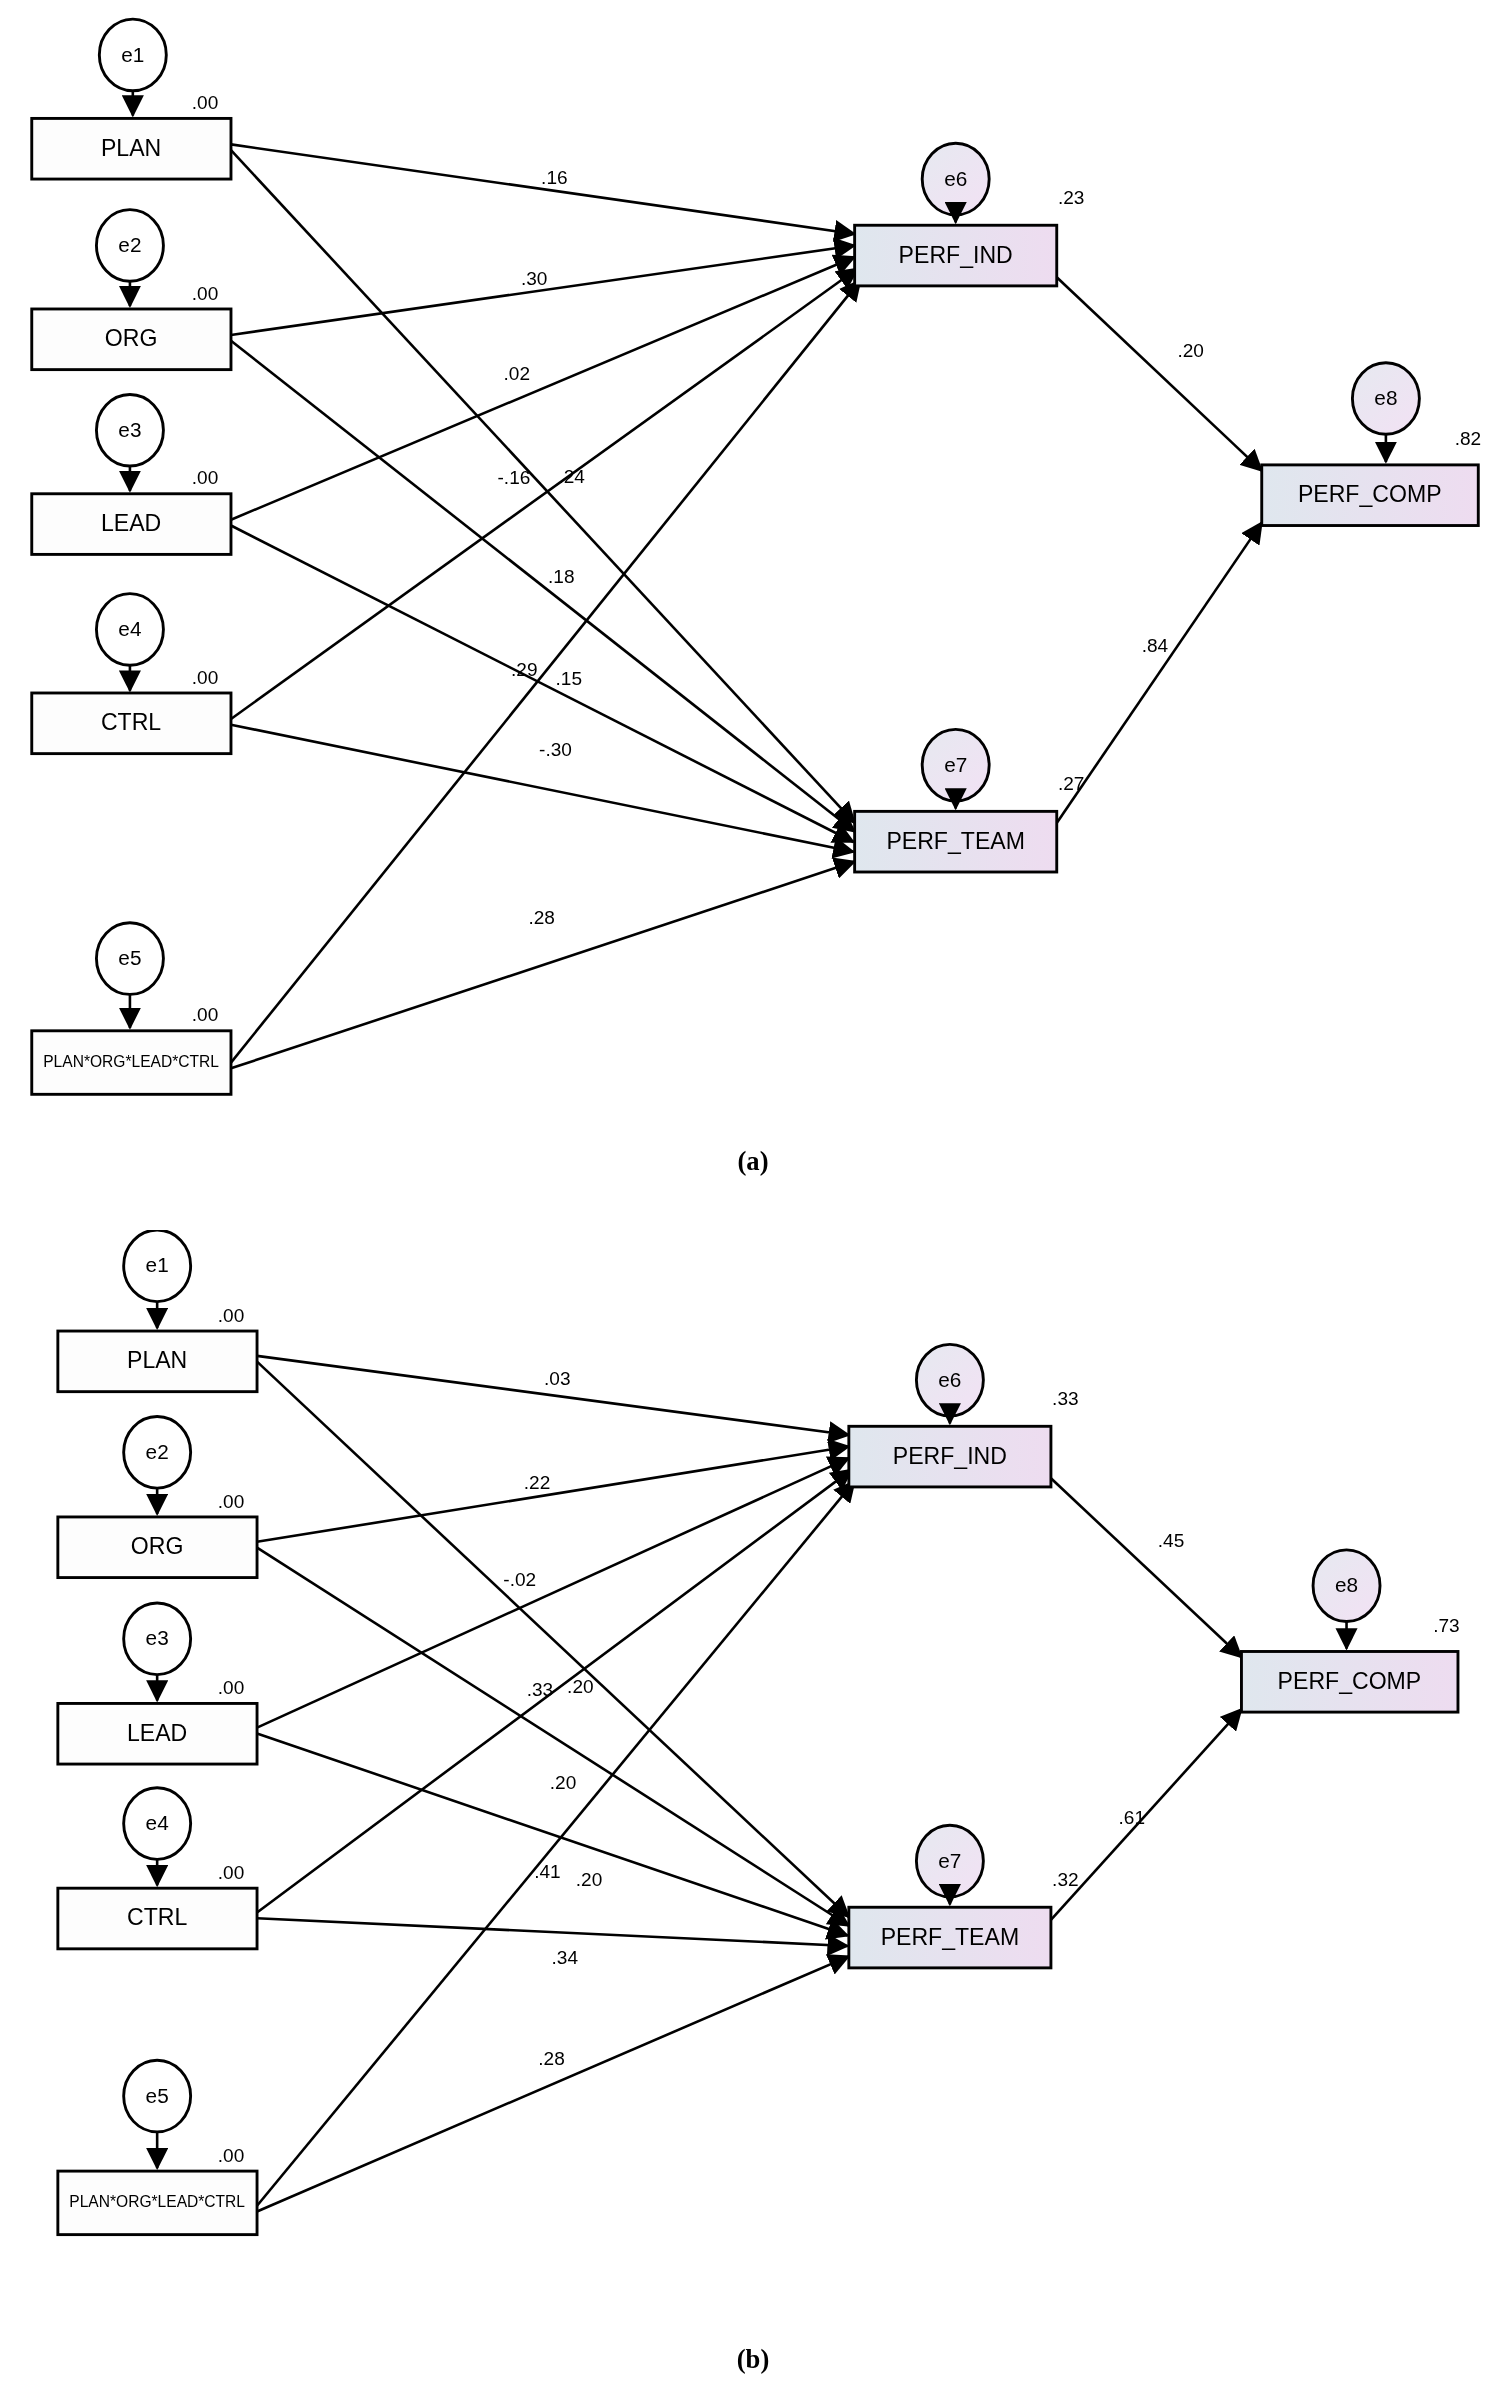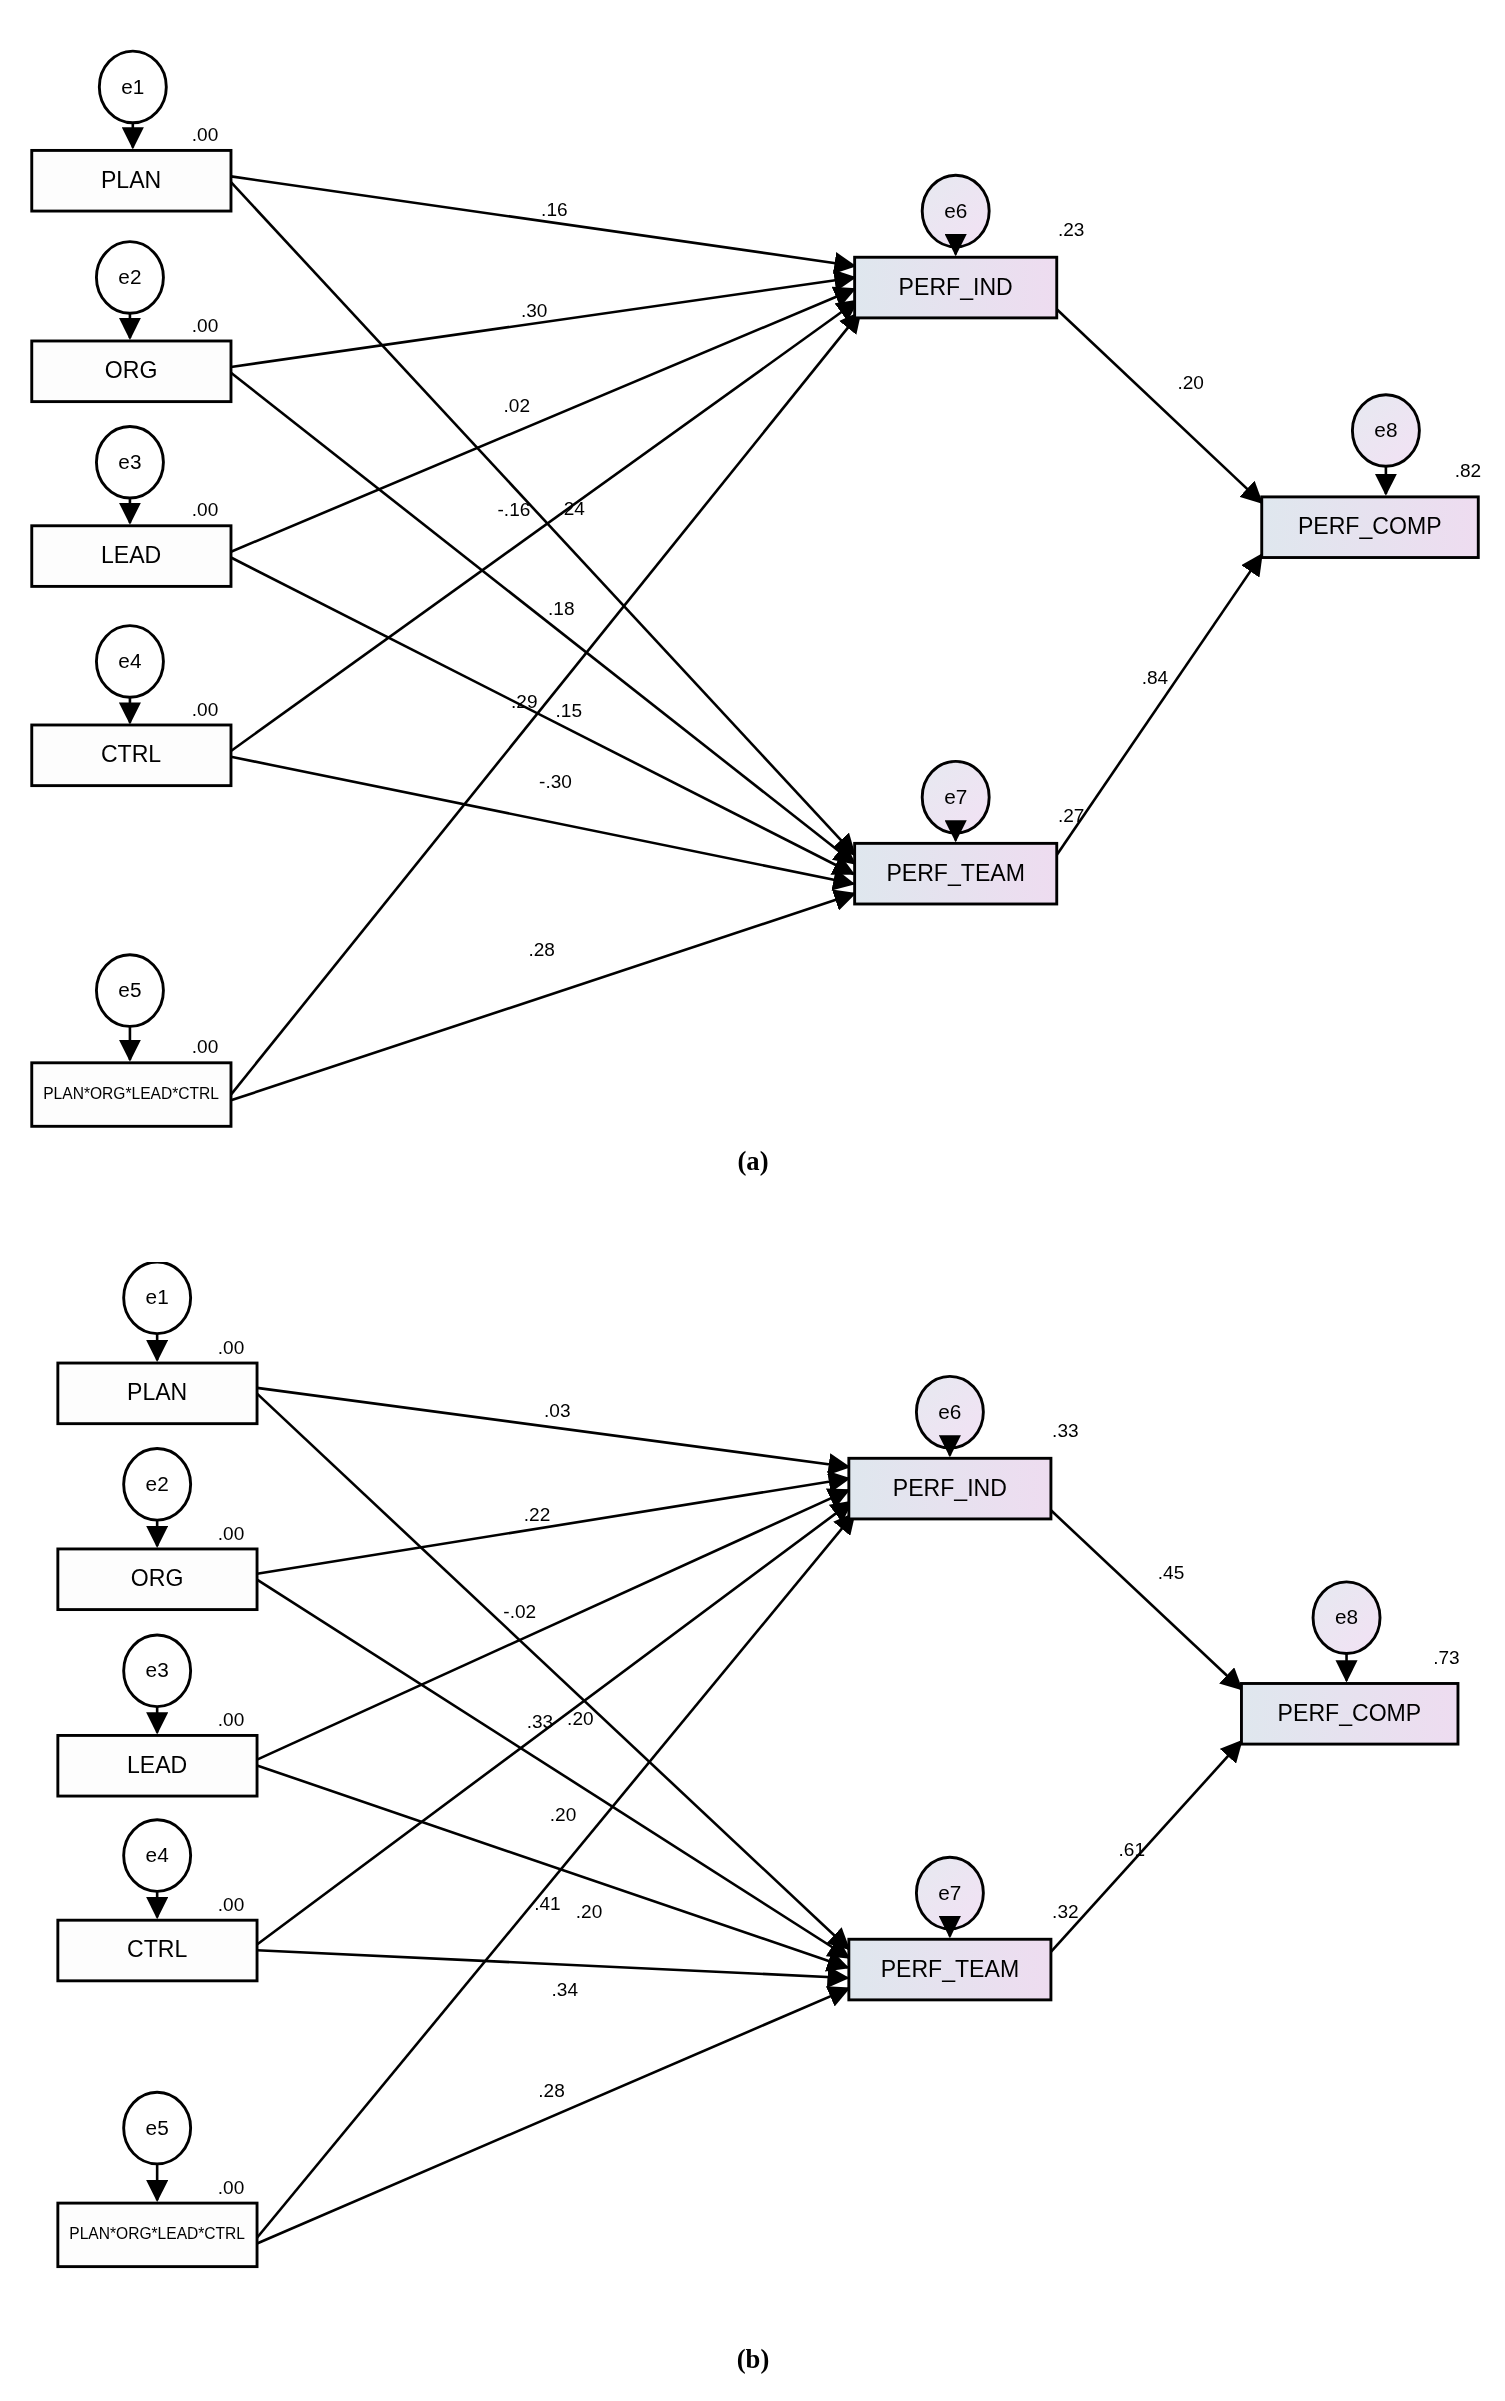--- a/index.html
+++ b/index.html
@@ -1,18 +1,18 @@
 <!DOCTYPE html>
 <html style="font-size:9.2px"><head>
 <meta charset="utf-8">
 <style>
   html,body{margin:0;padding:0;background:#ffffff;}
   body{width:1506px;height:2401px;font-family:"Liberation Sans",sans-serif;-webkit-font-smoothing:antialiased;}
   .page{position:relative;width:1506px;height:2401px;overflow:hidden;background:#fff;}
-  .panel{position:absolute;left:0;width:1506px;margin-top:32px;}
+  .panel{position:absolute;left:0;width:1506px;}
   #panel-a{top:0;height:1155px;}
   #panel-b{top:1230px;height:1097px;}
   .panel svg{display:block;width:1506px;}
   .caption{position:absolute;width:1506px;text-align:center;
            font-family:"Liberation Serif",serif;font-weight:bold;font-size:26.6px;color:#000;}
   #caption-a{top:1146px;}
   #caption-b{top:2344px;}
   text{font-family:"Liberation Sans",sans-serif;fill:#000;}
   .boxlabel{font-size:40px;text-anchor:middle;dominant-baseline:middle;}
   .boxlabel-small{font-size:27px;text-anchor:middle;dominant-baseline:middle;}

